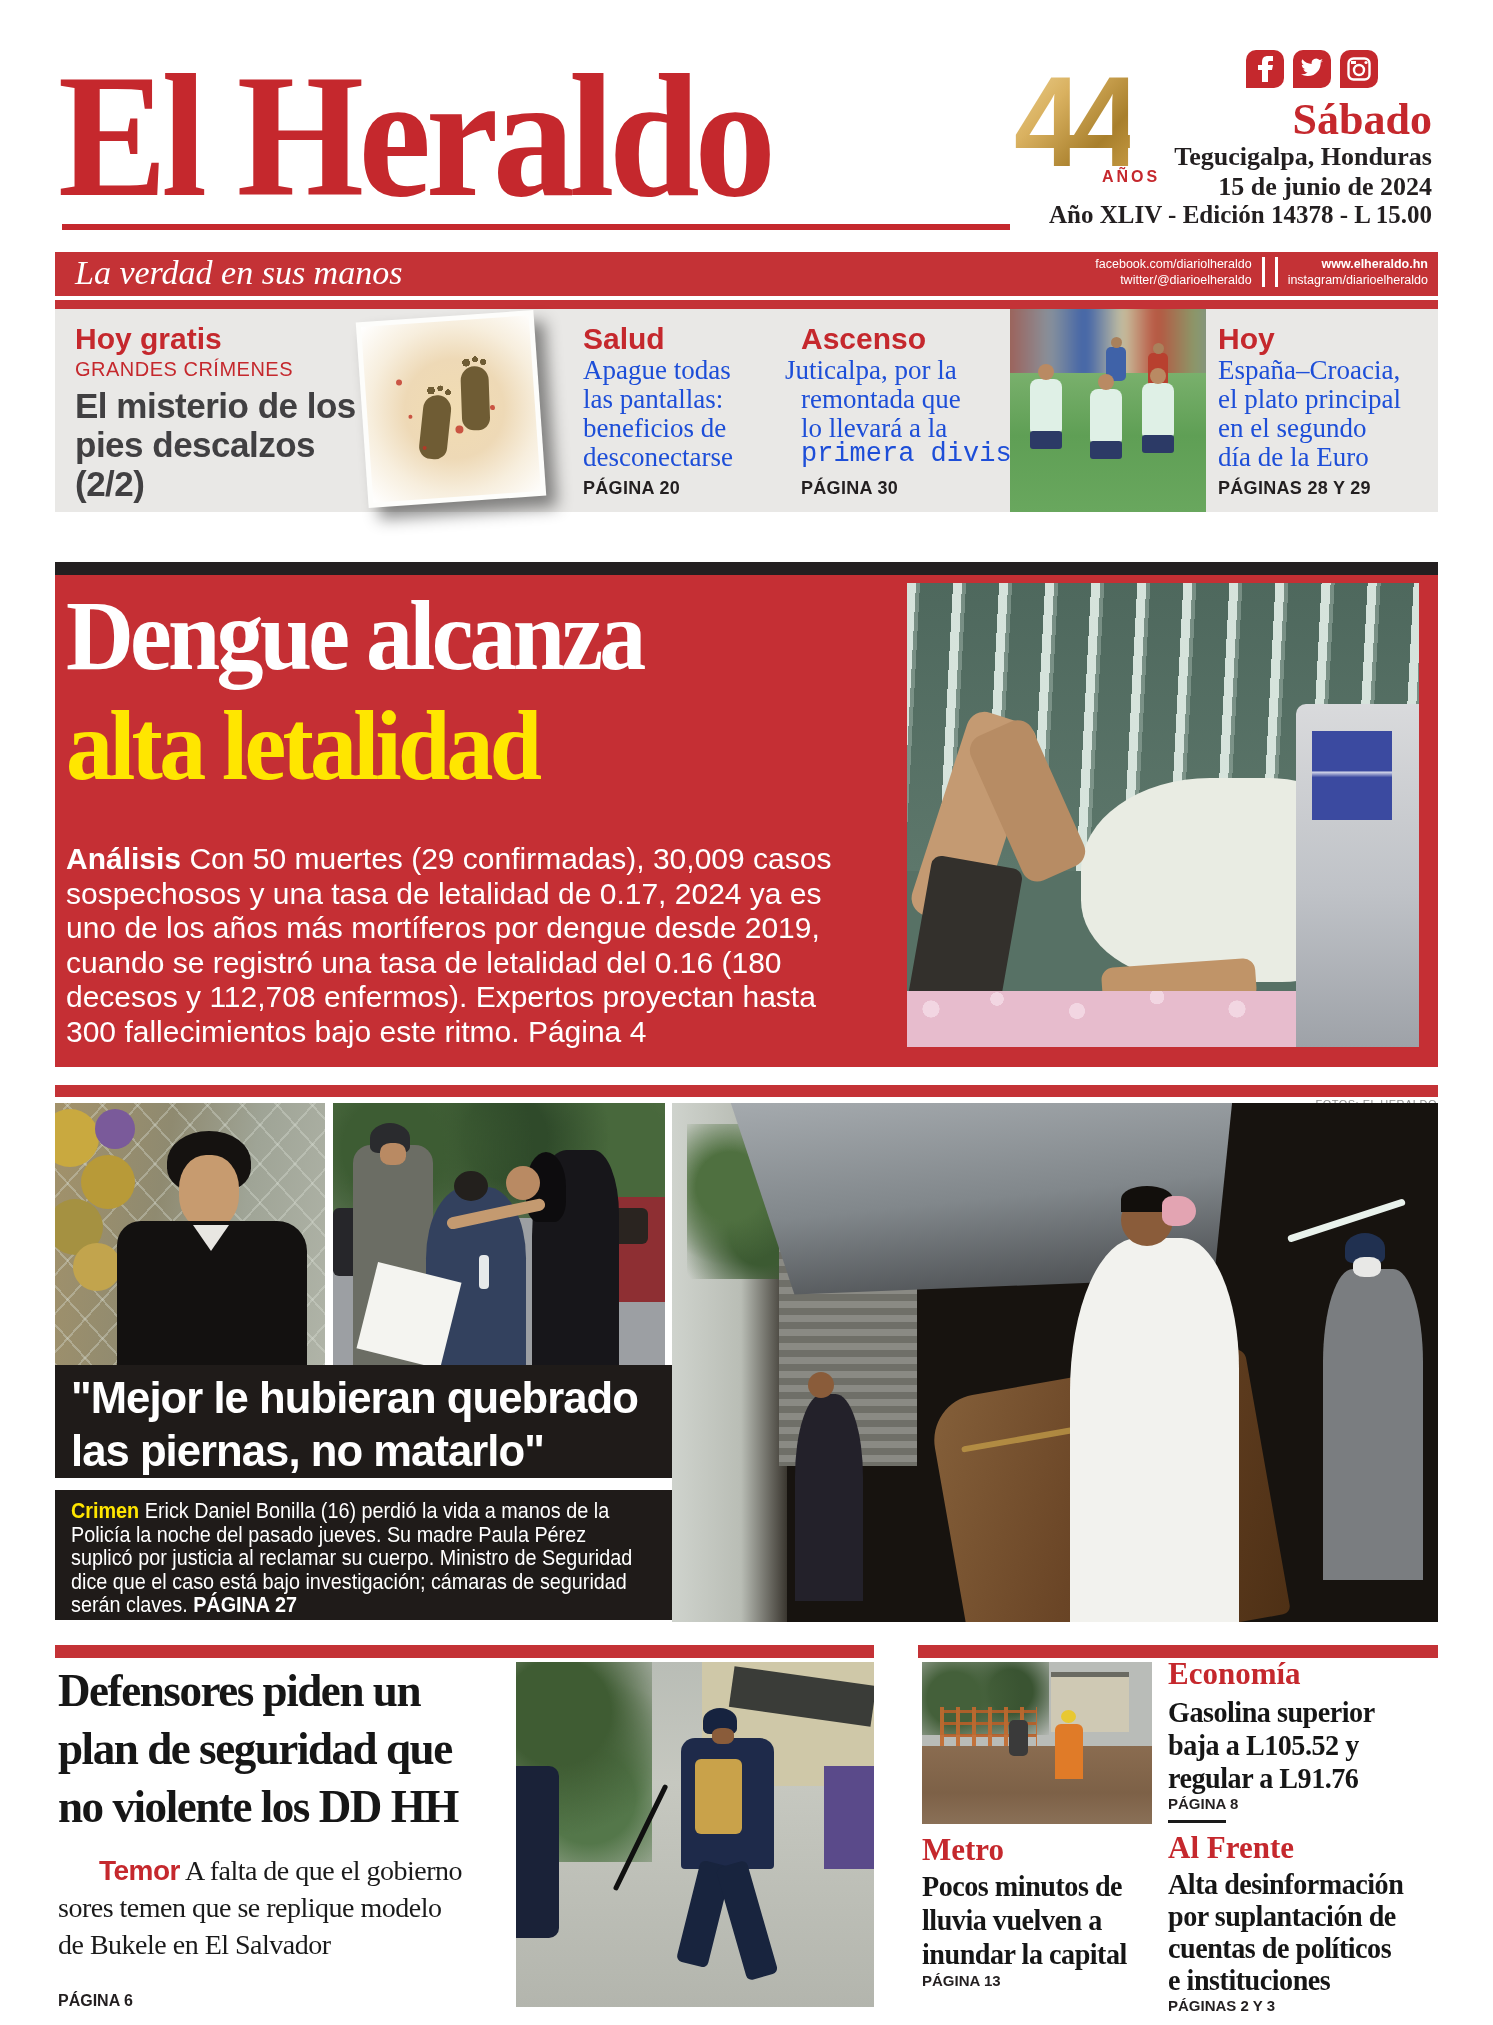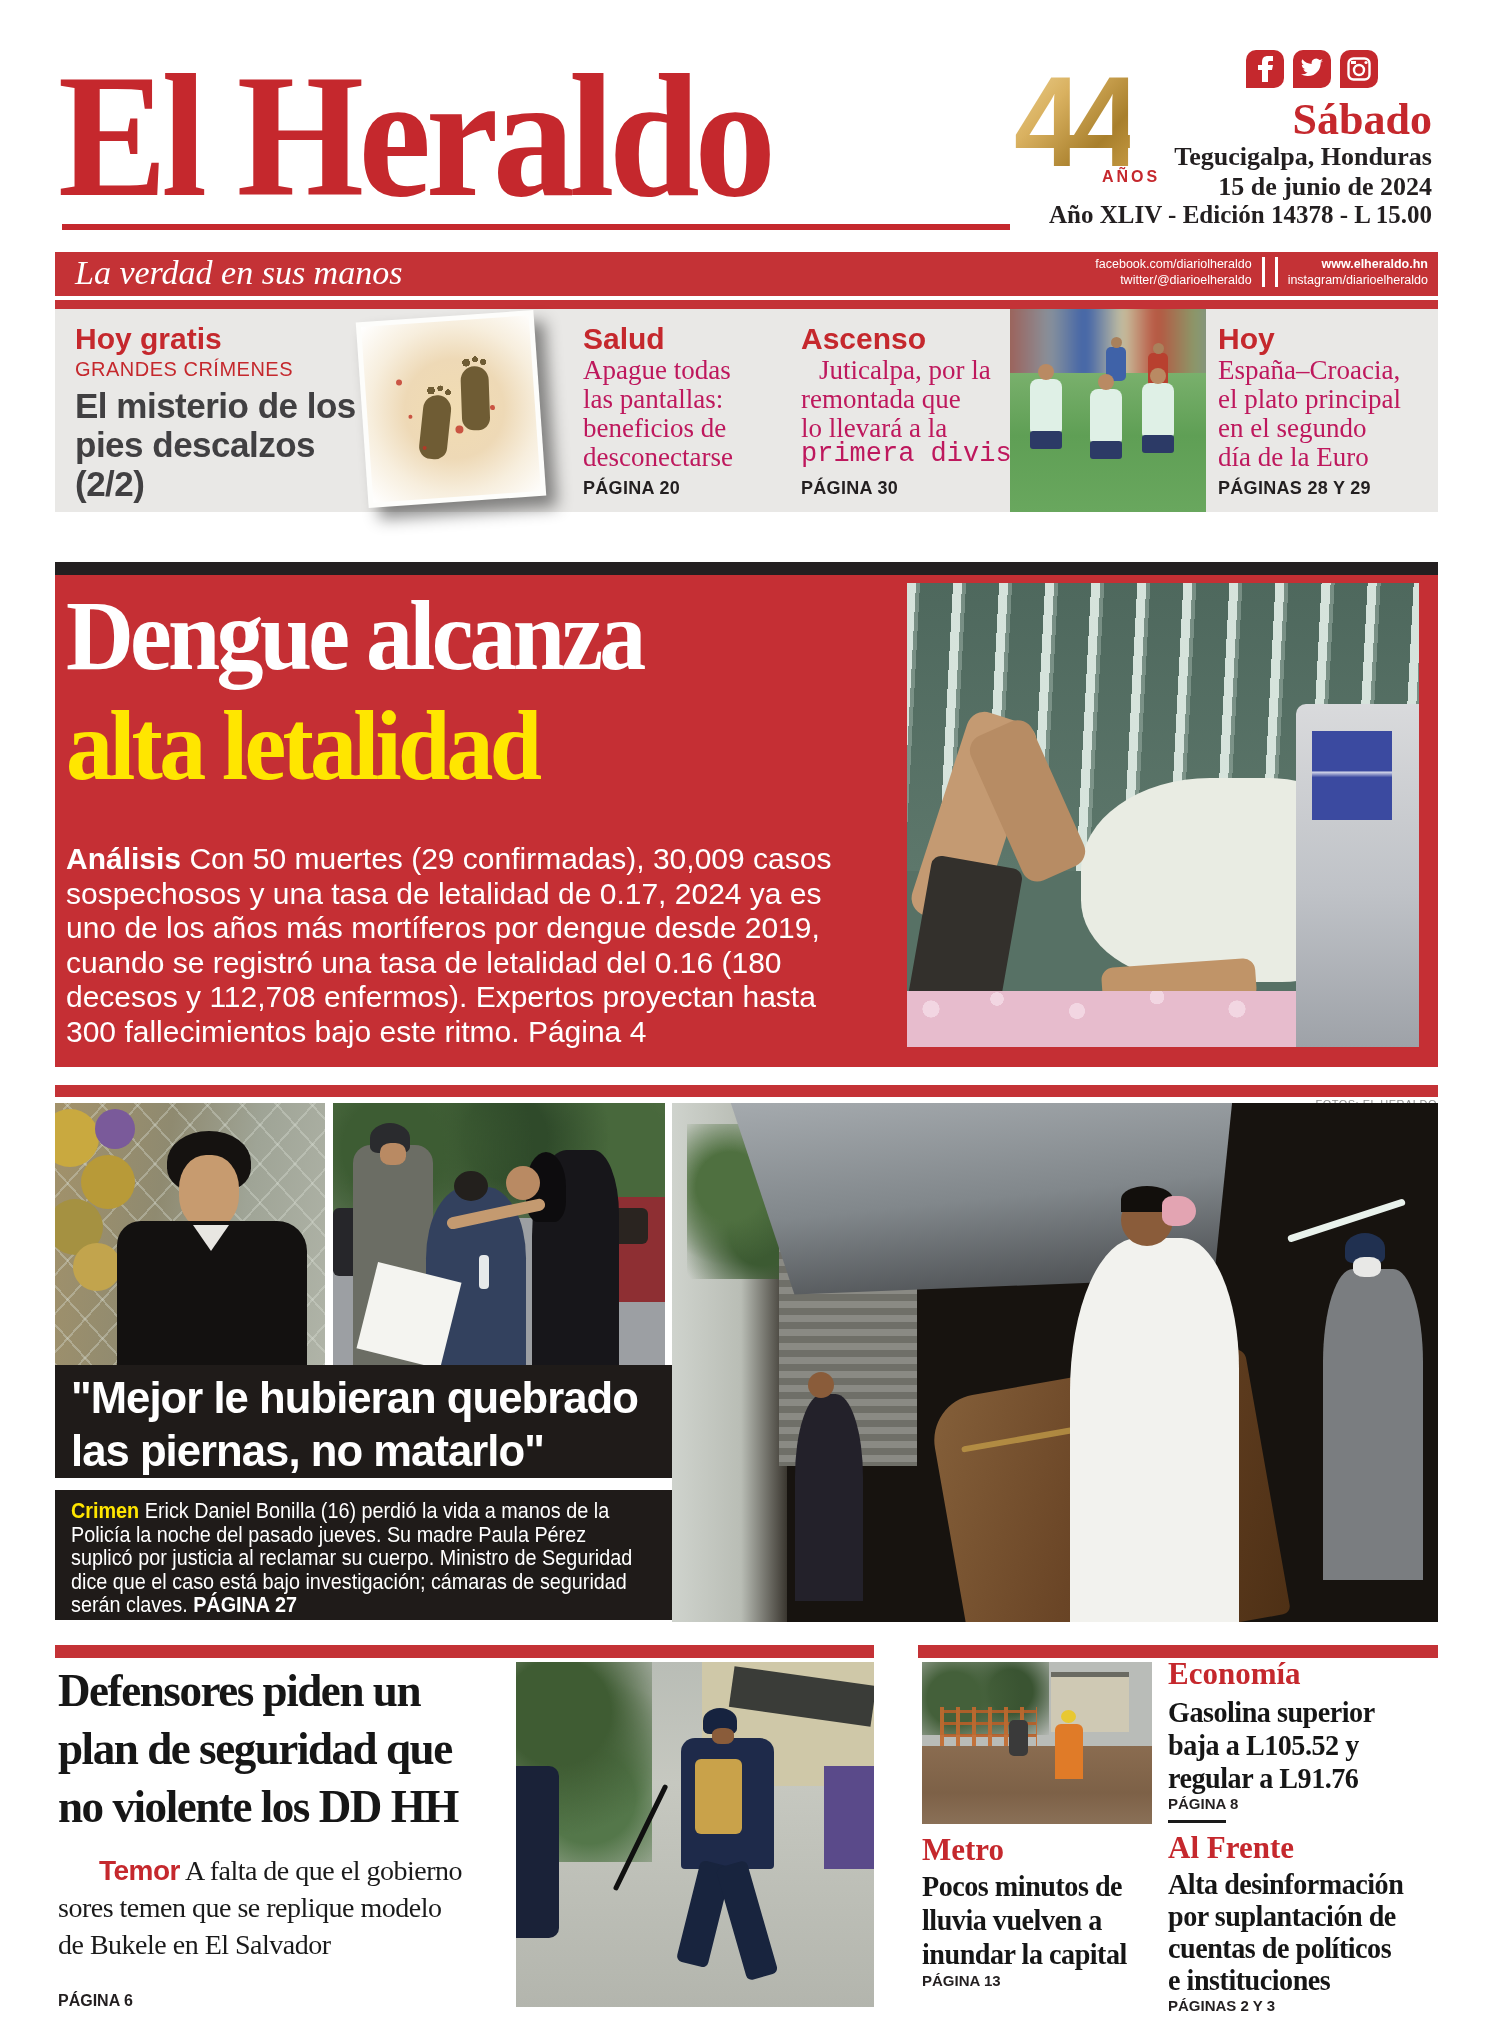--- a/index.html
+++ b/index.html
@@ -28,21 +28,21 @@
   .tag-social{right:65px;top:256px;display:flex;align-items:center;gap:10px;color:#fff;}
   .tag-social .col{font-size:12.5px;line-height:16px;text-align:right;}
   .tag-sep{width:10px;height:30px;border-left:3px solid #fff;border-right:3px solid #fff;}
 
   
   .teaser-redbar{left:55px;top:300px;width:1383px;height:9px;background:#c43236;}
   .teaser-bg{left:55px;top:309px;width:1383px;height:203px;background:#e9e8e6;}
   .kicker-sans{font-weight:bold;font-size:30px;color:#c5282d;}
   .promo-series{font-size:20px;color:#c5282d;letter-spacing:.5px;}
   .promo-line{font-weight:bold;font-size:35px;line-height:39px;color:#414042;letter-spacing:-.5px;}
-  .teaser-line{font-family:"Liberation Serif",serif;font-size:27px;line-height:29px;color:#be185d;text-align:right;}
+  .teaser-line{font-family:"Liberation Serif",serif;font-size:27px;line-height:29px;color:#1d4ed8;text-align:right;}
   .page-label{font-weight:bold;font-size:18px;color:#231f20;letter-spacing:.3px;}
 
   
   .polaroid{left:362px;top:316px;width:178px;height:186px;background:#fdfdfb;transform:rotate(-4deg);
     box-shadow:10px 12px 16px rgba(0,0,0,.45);}
   .polaroid .stain{position:absolute;inset:5px;background:radial-gradient(circle at 52% 50%,#f1dcb2 0%,#eed9b6 40%,#f7eedd 68%,#fff 100%);}
   .foot{position:absolute;width:28px;height:64px;background:#6f5c34;border-radius:14px 14px 12px 12px;}
   .foot::after{content:"";position:absolute;top:-11px;left:1px;width:26px;height:12px;
     background:radial-gradient(circle 4px at 5px 7px,#6f5c34 98%,transparent),
                radial-gradient(circle 3px at 14px 4px,#6f5c34 98%,transparent),
@@ -281,21 +281,21 @@
   </div>
 
   <div class="abs kicker-sans" style="left:583px;top:322px;">Salud</div>
   <div class="abs teaser-line nowrap" style="left:583px;top:356px;">Apague todas</div>
   <div class="abs teaser-line nowrap" style="left:583px;top:385px;">las pantallas:</div>
   <div class="abs teaser-line nowrap" style="left:583px;top:414px;">beneficios de</div>
   <div class="abs teaser-line nowrap" style="left:583px;top:443px;">desconectarse</div>
   <div class="abs page-label" style="left:583px;top:478px;">PÁGINA 20</div>
 
   <div class="abs kicker-sans" style="left:801px;top:322px;">Ascenso</div>
-  <div class="abs teaser-line nowrap" style="left:819px;top:356px;">Juticalpa, por la</div>
+  <div class="abs teaser-line nowrap" style="left:785px;top:356px;">Juticalpa, por la</div>
   <div class="abs teaser-line nowrap" style="left:801px;top:385px;">remontada que</div>
   <div class="abs teaser-line nowrap" style="left:801px;top:414px;">lo llevará a la</div>
   <div class="abs teaser-line nowrap" style="left:801px;top:440px;font-family:Liberation Mono, monospace;">primera división</div>
   <div class="abs page-label" style="left:801px;top:478px;">PÁGINA 30</div>
 
   <div class="abs soccer">
     <div class="ads"></div>
     <div class="grass"></div>
     <div class="bgfig" style="left:96px;top:38px;background:#3f62a8;"></div>
     <div class="bgfig" style="left:138px;top:44px;background:#b8402f;"></div>

